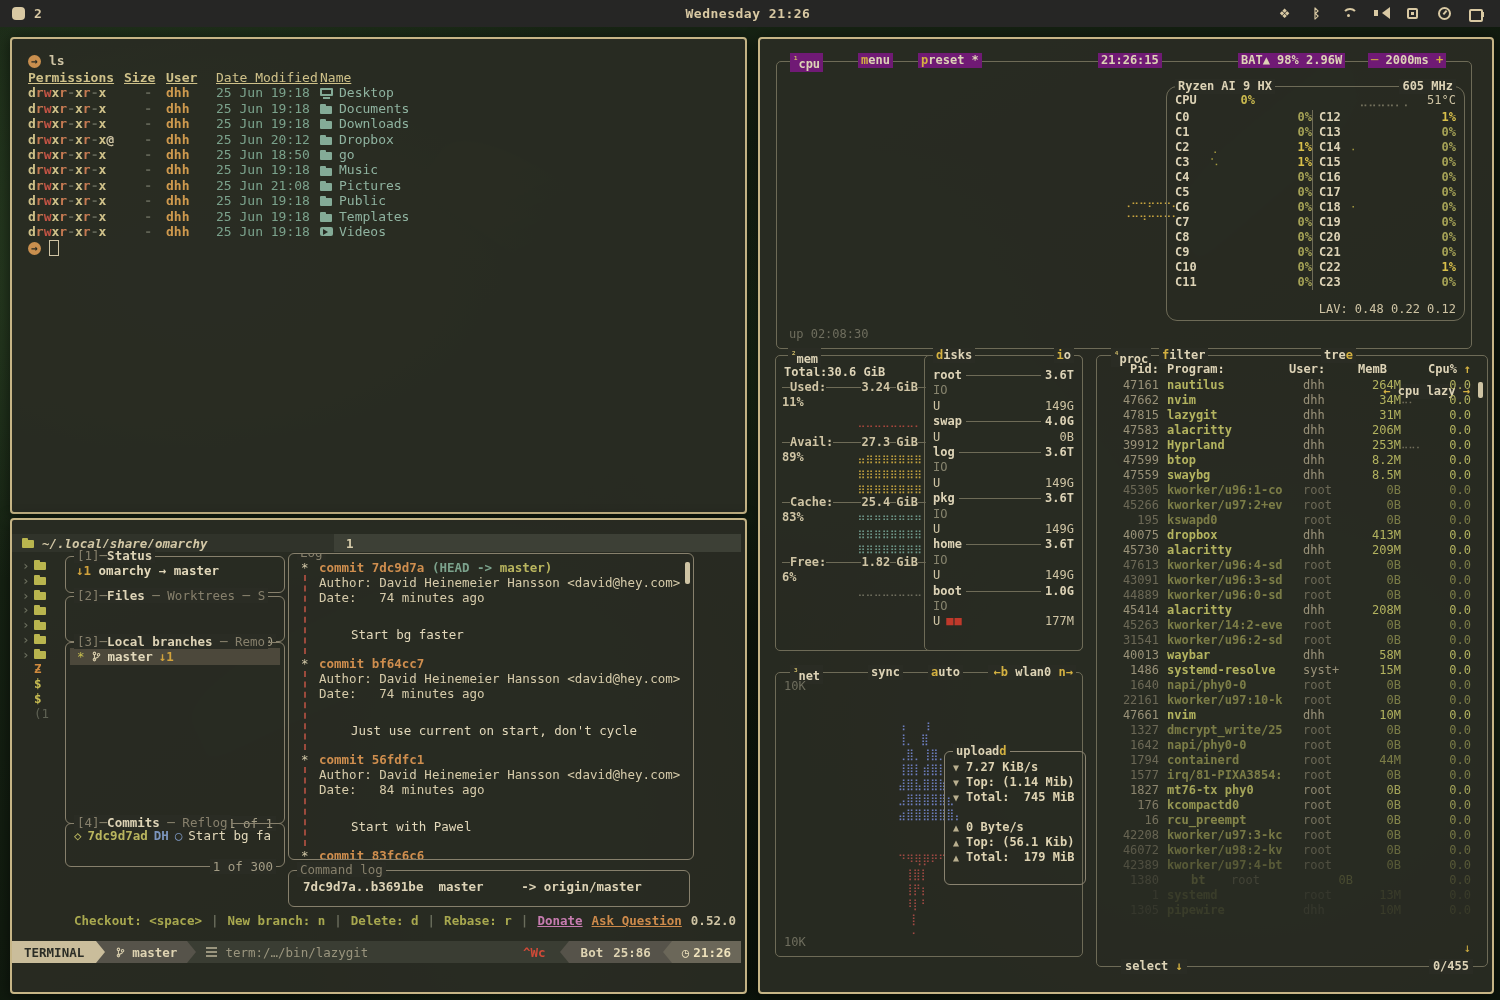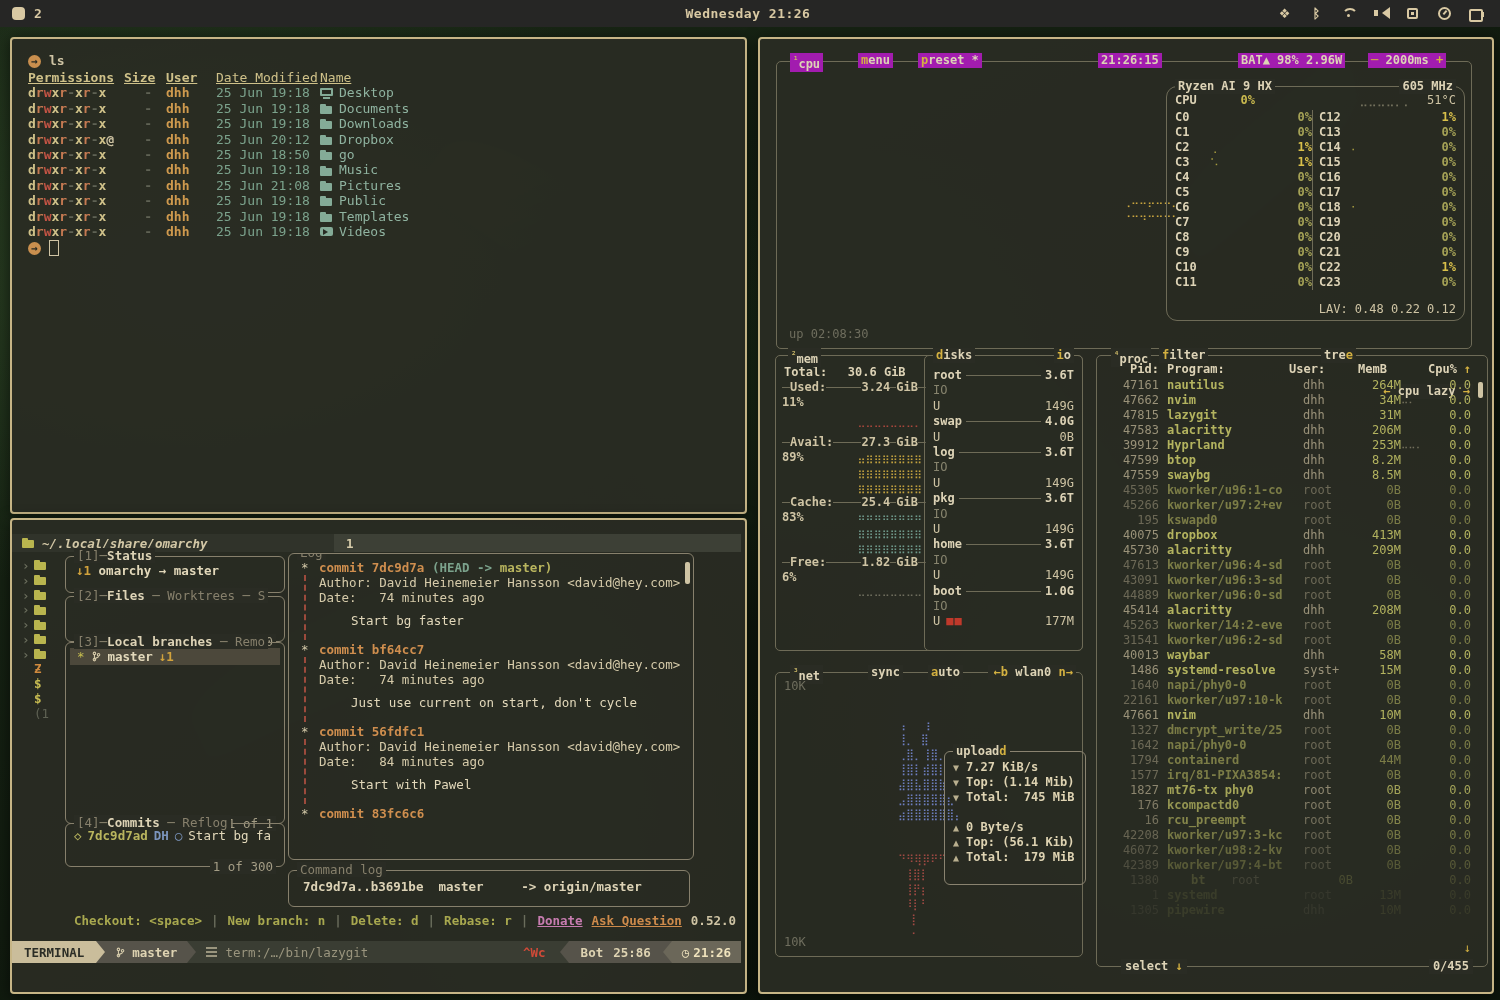--- a/index.html
+++ b/index.html
@@ -88,21 +88,21 @@
   .cm-ico{color:#b9b55e;} .cm-hash{color:#b9b55e;font-weight:bold;} .cm-ini{color:#7b95bd;font-weight:bold;} .cm-ci{color:#7b95bd;} .cm-msg{color:#e2d8ba;}
   .logbox{overflow:hidden;}
   .login{padding:6px 10px 0 12px;position:relative;}
   .lgc{position:relative;padding-left:18px;margin-bottom:14px;}
   .lgc::before{content:"*";position:absolute;left:0;top:0;color:#d6cbaa;}
   .lgc::after{content:"";position:absolute;left:3px;top:15px;bottom:-12px;border-left:2px dashed #9c4a3c;}
   .lgc:last-child::after{display:none;}
   .lgc .hl{white-space:pre;}
   .lgc .h{color:#cf8e4e;font-weight:bold;} .lgc .rh{color:#7ba28c;font-weight:bold;} .lgc .rb{color:#b9b55e;font-weight:bold;}
   .lgc .al,.lgc .dl{color:#d6cbaa;white-space:pre;}
-  .lgc .ml{color:#e2d8ba;padding-left:32px;margin-top:8px;white-space:pre;}
+  .lgc .ml{color:#e2d8ba;padding-left:32px;margin-top:22px;white-space:pre;}
   .lgc .al:empty,.lgc .dl:empty,.lgc .ml:empty{display:none;}
   .lscroll{position:absolute;right:3px;top:8px;width:5px;height:22px;background:#cfc4a4;border-radius:2px;}
   .cl-line{padding:8px 14px;white-space:pre;color:#ddd3b6;font-weight:bold;}
   .keybar{position:absolute;left:62px;top:393px;right:40px;display:flex;gap:9px;white-space:pre;color:#a8a84f;font-weight:bold;}
   .keybar .sep{color:#6a6d5c;}
   .kb-donate{color:#c77cb0;text-decoration:underline;}
   .kb-ask{color:#cd8a4b;text-decoration:underline;}
   .kb-ver{color:#cfc4a4;}
   .statusline{position:absolute;left:0;top:421px;width:100%;height:22px;background:#3a3d33;display:flex;align-items:stretch;font-weight:bold;}
   .sl-mode{background:#cabd9b;color:#2b2d26;display:flex;align-items:center;padding:0 12px;}
@@ -117,40 +117,40 @@
   .sl-pos{background:#56534a;color:#ded3b2;display:flex;align-items:center;gap:10px;padding:0 12px;}
   .pl-4{border-width:11px 9px 11px 0;border-color:transparent #6b6759 transparent transparent;background:#56534a;}
   .sl-time{background:#6b6759;color:#efe3bd;display:flex;align-items:center;gap:4px;padding:0 10px;}
   
   .btop{left:758px;top:37px;width:732px;height:953px;color:#cfc4a4;font-size:12px;line-height:15px;}
   .btin{position:relative;width:728px;height:949px;}
   .bbox{position:absolute;border:1px solid #6e6b57;border-radius:5px;}
   .btitle{position:absolute;top:-8px;background:#2a2c24;padding:0 3px;font-weight:bold;color:#ddd3b6;white-space:pre;}
   .k{color:#d4b141;}
   .sup{font-size:9px;vertical-align:super;color:#cbb867;}
-  .bhdr{position:absolute;top:14px;background:#a21caf;padding:0 3px;font-weight:bold;color:#ddd3b6;white-space:pre;z-index:2;}
+  .bhdr{position:absolute;top:14px;background:#701a75;padding:0 3px;font-weight:bold;color:#ddd3b6;white-space:pre;z-index:2;}
   .corebox{position:absolute;left:389px;top:24px;width:297px;height:233px;border:1px solid #6e6b57;border-radius:11px;padding:0;}
   .cpurow{display:flex;align-items:center;padding:6px 8px 0 8px;height:15px;}
   .cpurow .lbl{width:46px;font-weight:bold;color:#ddd3b6;}
   .cpurow .g{flex:1;text-align:right;color:#74715d;white-space:pre;}
   .cpurow .p{width:34px;text-align:right;color:#c9b94e;font-weight:bold;}
   .cpurow .t{width:44px;text-align:right;color:#cfc4a4;}
   .corerows{padding:2px 8px 0 8px;}
   .corerow{display:flex;height:15px;align-items:center;}
   .ch{display:flex;flex:1;align-items:center;}
   .ch+.ch{border-left:1px solid #6e6b57;padding-left:6px;}
   .ch .lbl{width:32px;color:#ddd3b6;font-weight:bold;}
   .ch .g{flex:1;color:#a59b3f;white-space:pre;font-size:10px;}
   .ch .p{width:36px;text-align:right;color:#a5a256;font-weight:bold;}
   .ch .p.hi{color:#d9c04a;}
   .lav{position:absolute;right:8px;bottom:3px;color:#cfc4a4;}
   .spark{position:absolute;left:346px;top:136px;color:#c9a53f;white-space:pre;line-height:13px;font-size:11px;}
   .uptime{position:absolute;left:12px;bottom:6px;color:#6f6e5e;}
   .memtotal{display:flex;width:142px;padding:9px 0 0 8px;font-weight:bold;color:#ddd3b6;}
-  .memtotal .v{flex:1;text-align:center;}
+  .memtotal .v{flex:1;text-align:left;}
   .msec{width:150px;padding-left:6px;box-sizing:border-box;}
   .mdiv{display:flex;align-items:center;font-weight:bold;color:#cfc4a4;height:15px;}
   .mdiv i{border-top:1px solid #6e6b57;height:0;}
   .mdiv .f1{flex:1;} .mdiv .f6{width:6px;} .mdiv .f8{width:8px;}
   .mrow{display:flex;}
   .mrow .pct{width:42px;color:#cfc4a4;font-weight:bold;}
   .mrow .gr{flex:1;text-align:right;white-space:pre;line-height:15px;font-size:11px;padding-right:4px;}
   .g-red{color:#a8473c;margin-top:25px;} .g-yellow{color:#c2a23f;} .g-teal{color:#6f9a8c;} .g-dim{color:#6f6e5e;margin-top:19px;}
   .diskbox{position:absolute;left:148px;top:-1px;right:-1px;bottom:-1px;border:1px solid #6e6b57;border-radius:5px;background:rgba(42,44,36,.3);}
   .dlist{padding:12px 8px 0 8px;}

